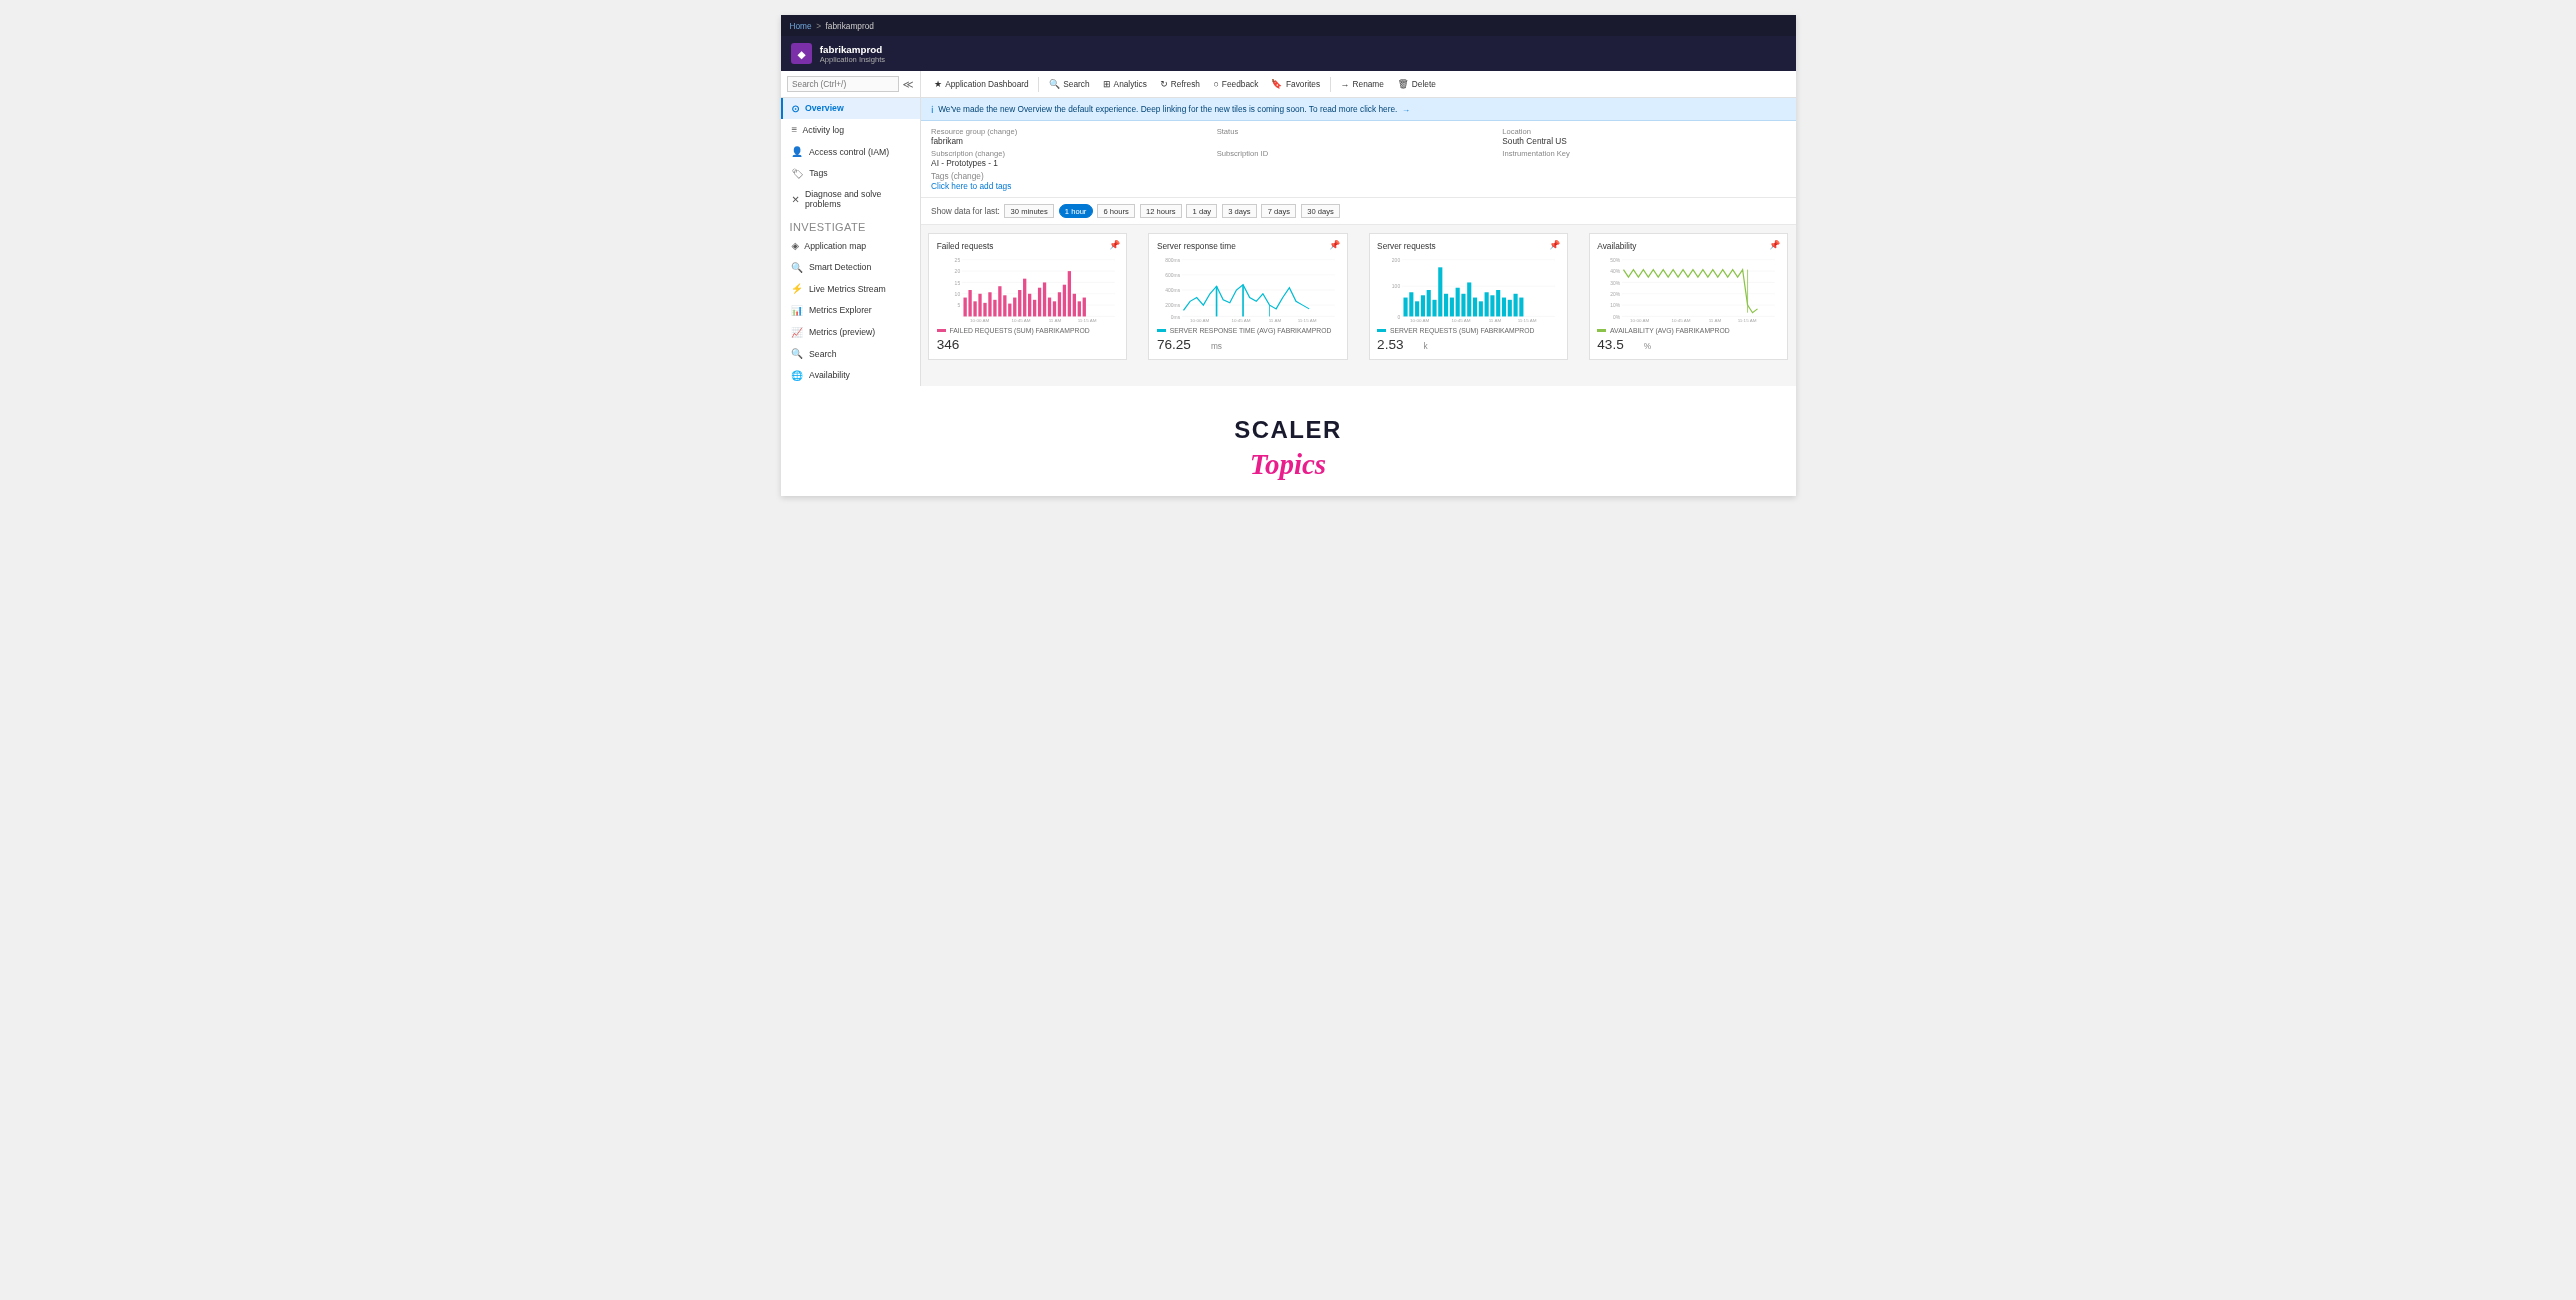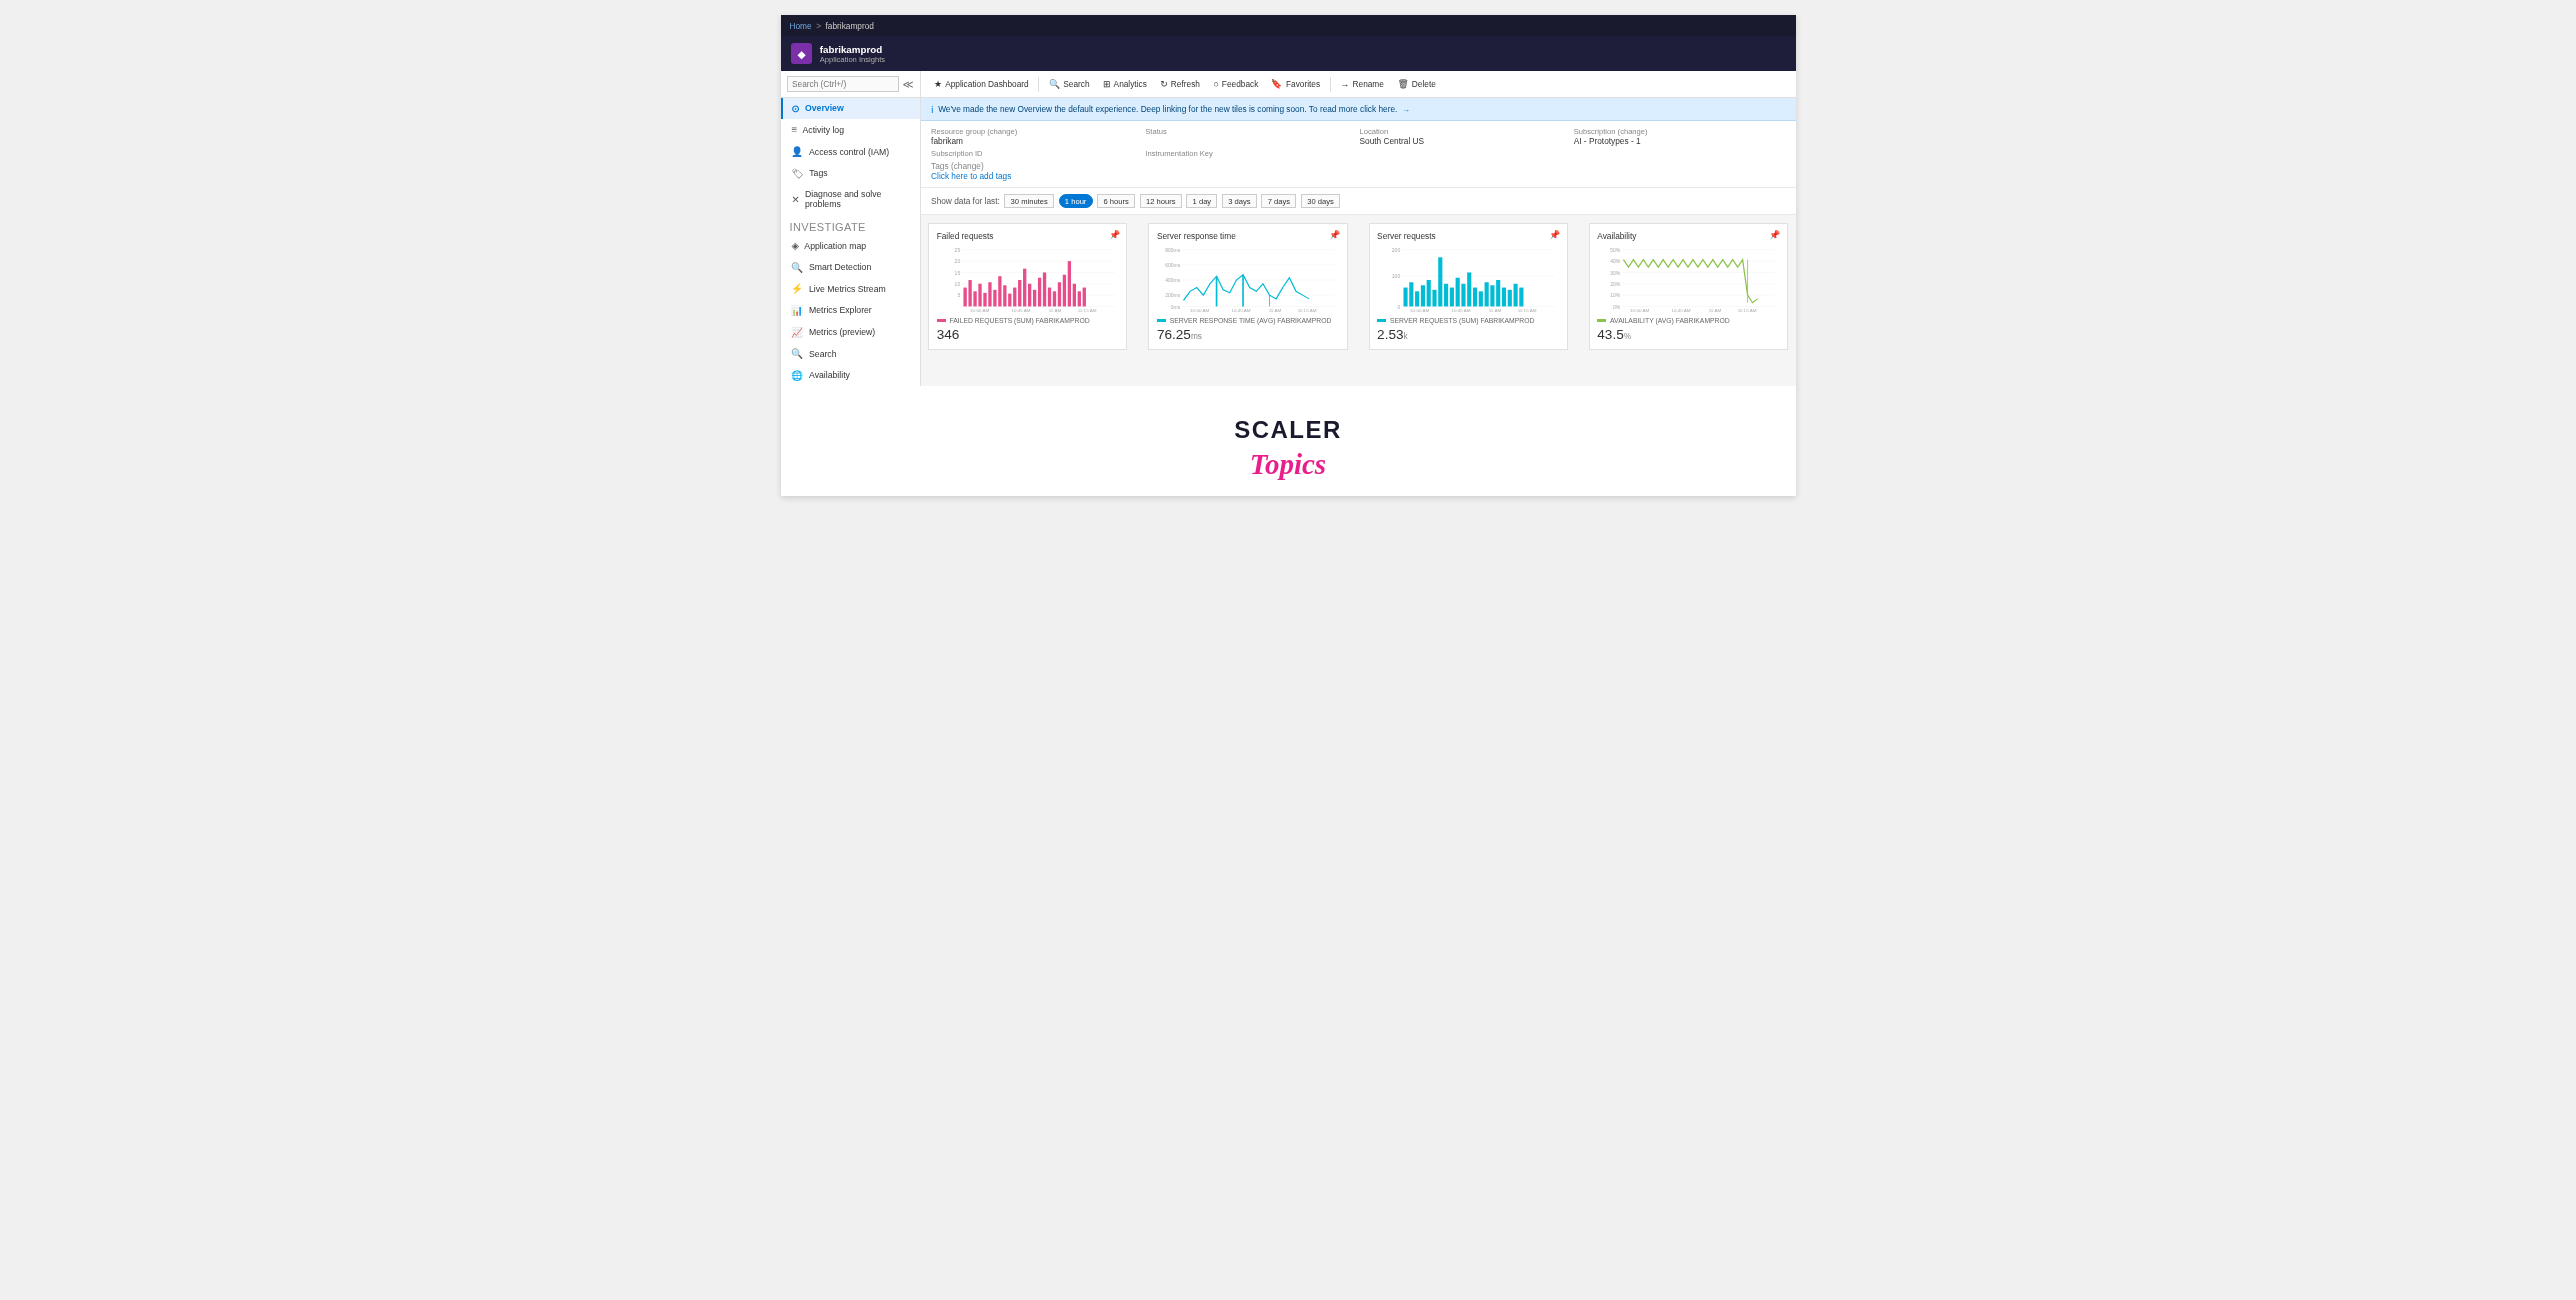--- a/index.html
+++ b/index.html
@@ -146,21 +146,21 @@
     .info-banner a { color: #0078d4; text-decoration: none; }
 
     
     .metadata-row {
       background: #fff;
       padding: 6px 10.6px;
       border-bottom: 0.8px solid #e8e8e8;
     }
     .metadata-grid {
       display: grid;
-      grid-template-columns: repeat(4, 1fr);
+      grid-template-columns: repeat(3, 1fr);
       gap: 3px;
       font-size: 8.3px;
     }
     .metadata-label { color: #888; font-size: 7.6px; }
     .metadata-value { color: #333; font-size: 8.3px; }
     .metadata-tags { padding: 3px 0 0; font-size: 8.3px; color: #888; }
     .metadata-tags a { color: #0078d4; text-decoration: none; }
 
     
     .time-selector {
@@ -220,21 +220,21 @@
     .chart-legend {
       display: flex; align-items: center; gap: 3.8px;
       margin-top: 3.8px; font-size: 6.8px; color: #666;
     }
     .legend-color {
       width: 9px; height: 3px; flex-shrink: 0;
     }
     .chart-value-big {
       font-size: 13.6px; font-weight: 300; color: #333; margin-top: 2.3px;
     }
-    .chart-value-unit { font-size: 8.3px; color: #888; }
+    .chart-value-unit { font-size: 8.3px; color: #888; padding-left: 20px; }
 
     
     svg.chart-svg { width: 100%; height: 68px; }
 
     
     .branding-area {
       padding: 30px 0 15px;
       display: flex; flex-direction: column; align-items: center;
       gap: 3.8px;
     }

